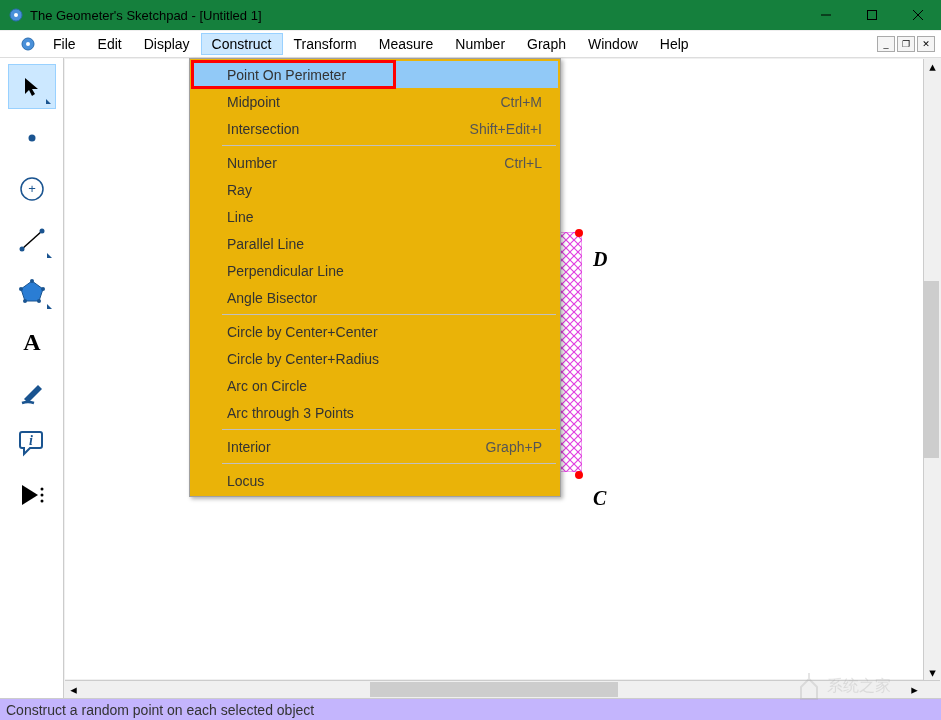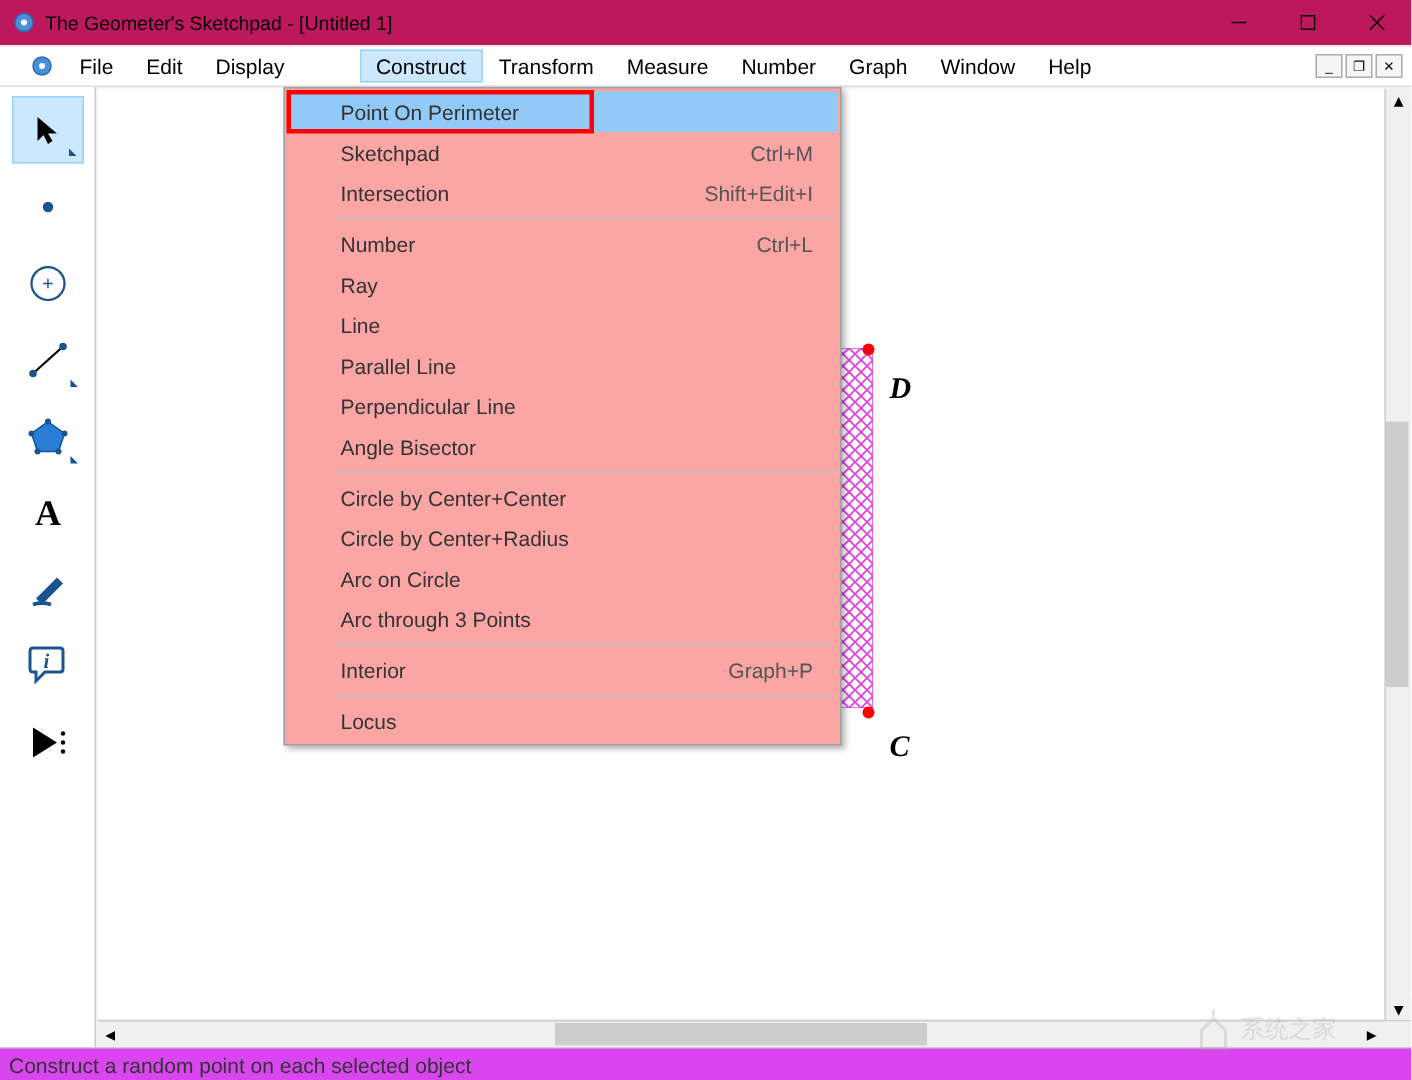--- a/index.html
+++ b/index.html
@@ -1,28 +1,28 @@
 <!DOCTYPE html>
 <html><head>
   <meta charset="utf-8">
   <style>
     * { margin: 0; padding: 0; box-sizing: border-box; }
     body { width: 941px; height: 720px; font-family: "Segoe UI", Tahoma, sans-serif; font-size: 13px; background: #fff; overflow: hidden; position: relative; }
     
-    .titlebar { height: 31px; background: #be185d; display: flex; align-items: center; padding-left: 8px; border-bottom: 1px solid #eee; }
+    .titlebar { height: 31px; background: #15803d; display: flex; align-items: center; padding-left: 8px; border-bottom: 1px solid #eee; }
     .app-icon { width: 16px; height: 16px; margin-right: 6px; }
     .title-text { flex: 1; font-size: 13px; color: #000; }
     .win-controls { display: flex; }
     .win-btn { width: 46px; height: 30px; display: flex; align-items: center; justify-content: center; color: #000; }
     .win-btn svg { width: 10px; height: 10px; }
     
     .menubar { height: 27px; background: #fff; display: flex; align-items: center; padding-left: 16px; border-bottom: 1px solid #ddd; }
     .doc-icon { width: 16px; height: 16px; margin: 0 6px 0 4px; }
     .menu-item { padding: 3px 11px; color: #000; font-size: 14px; }
-    .menu-item.active { background: #cce8ff; border: 1px solid #99d1ff; padding: 2px 10px; margin-left: 39px; }
+    .menu-item.active { background: #cce8ff; border: 1px solid #99d1ff; padding: 2px 10px; }
     .mdi-controls { margin-left: auto; display: flex; gap: 2px; padding-right: 6px; }
     .mdi-btn { width: 18px; height: 16px; border: 1px solid #aaa; background: #f5f5f5; display: flex; align-items: center; justify-content: center; font-size: 9px; }
     
     .workspace { display: flex; height: calc(100% - 31px - 27px - 22px); }
     
     .toolbox { width: 64px; background: #fff; border-right: 1px solid #ccc; padding-top: 6px; display: flex; flex-direction: column; align-items: center; gap: 6px; }
     .tool { width: 48px; height: 45px; display: flex; align-items: center; justify-content: center; position: relative; }
     .tool.selected { background: #cce8ff; border: 1px solid #99d1ff; }
     .tool-flyout { position: absolute; bottom: 4px; right: 4px; width: 0; height: 0; border-left: 5px solid #1a5490; border-top: 5px solid transparent; }
     
@@ -41,23 +41,23 @@
     .hscroll { height: 17px; background: #f0f0f0; border-top: 1px solid #ccc; margin: 0 1px 1px; display: flex; align-items: center; }
     .scroll-btn { width: 17px; height: 15px; background: #f0f0f0; display: flex; align-items: center; justify-content: center; }
     .scroll-track { flex: 1; height: 15px; background: #f0f0f0; position: relative; }
     .scroll-thumb { position: absolute; left: 35%; width: 30%; height: 100%; background: #cdcdcd; }
     .vscroll-stub { width: 17px; height: 17px; background: #f0f0f0; }
     
     .vscroll { position: absolute; right: 1px; top: 1px; bottom: 18px; width: 17px; background: #f0f0f0; border-left: 1px solid #ccc; display: flex; flex-direction: column; }
     .vscroll .scroll-track { flex: 1; width: 15px; }
     .vscroll .scroll-thumb { top: 35%; height: 30%; width: 100%; left: 0; }
     
-    .statusbar { height: 22px; background: #d946ef; border-top: 1px solid #ccc; display: flex; align-items: center; padding-left: 6px; font-size: 14px; color: #333; }
-    
-    .dropdown { position: absolute; left: 189px; top: 58px; width: 372px; background: #fca5a5; border: 1px solid #a0a0a0; box-shadow: 2px 2px 4px rgba(0,0,0,0.3); z-index: 100; padding: 2px; }
+    .statusbar { height: 22px; background: #c4b5fd; border-top: 1px solid #ccc; display: flex; align-items: center; padding-left: 6px; font-size: 14px; color: #333; }
+    
+    .dropdown { position: absolute; left: 189px; top: 58px; width: 372px; background: #eab308; border: 1px solid #a0a0a0; box-shadow: 2px 2px 4px rgba(0,0,0,0.3); z-index: 100; padding: 2px; }
     .dd-item { height: 27px; display: flex; align-items: center; padding-left: 35px; padding-right: 16px; color: #333; font-size: 14px; }
     .dd-item.highlighted { background: #91c9f7; position: relative; }
     .dd-item .shortcut { margin-left: auto; color: #555; }
     .dd-sep { height: 1px; background: #c0c0c0; margin: 3px 2px 3px 30px; }
     .red-box { position: absolute; border: 3px solid #ff0000; pointer-events: none; }
     
     .watermark { position: absolute; right: 8px; bottom: 12px; opacity: 0.3; color: #888; }
   </style>
 </head>
 <body>
@@ -216,21 +216,21 @@
 <div class="statusbar">
   <span>Construct a random point on each selected object</span>
 </div>
 
 <div class="dropdown" id="dropdown">
     <div class="dd-item highlighted">
       <span>Point On Perimeter</span>
       <div class="red-box" style="inset: -1px 162px -1px -1px;"></div>
     </div>
     <div class="dd-item">
-      <span>Sketchpad</span>
+      <span>Midpoint</span>
       <span class="shortcut">Ctrl+M</span>
     </div>
     <div class="dd-item">
       <span>Intersection</span>
       <span class="shortcut">Shift+Edit+I</span>
     </div>
     <div class="dd-sep"></div>
     <div class="dd-item">
       <span>Number</span>
       <span class="shortcut">Ctrl+L</span>

